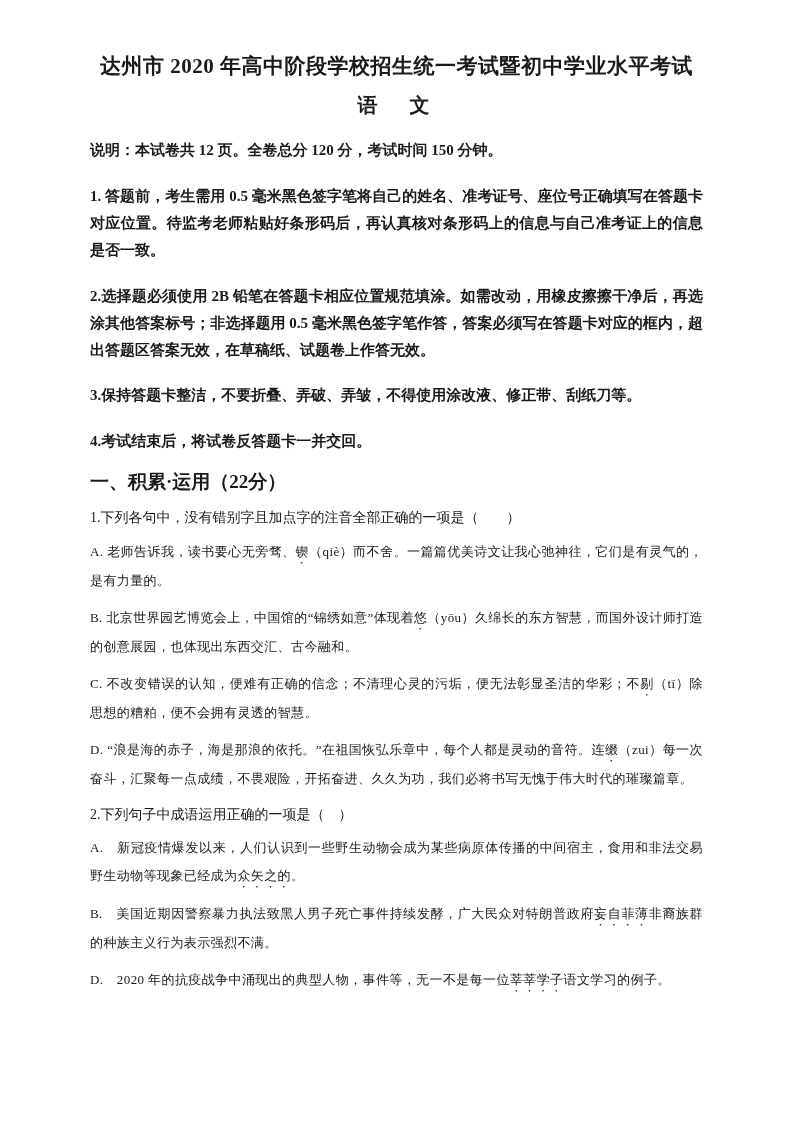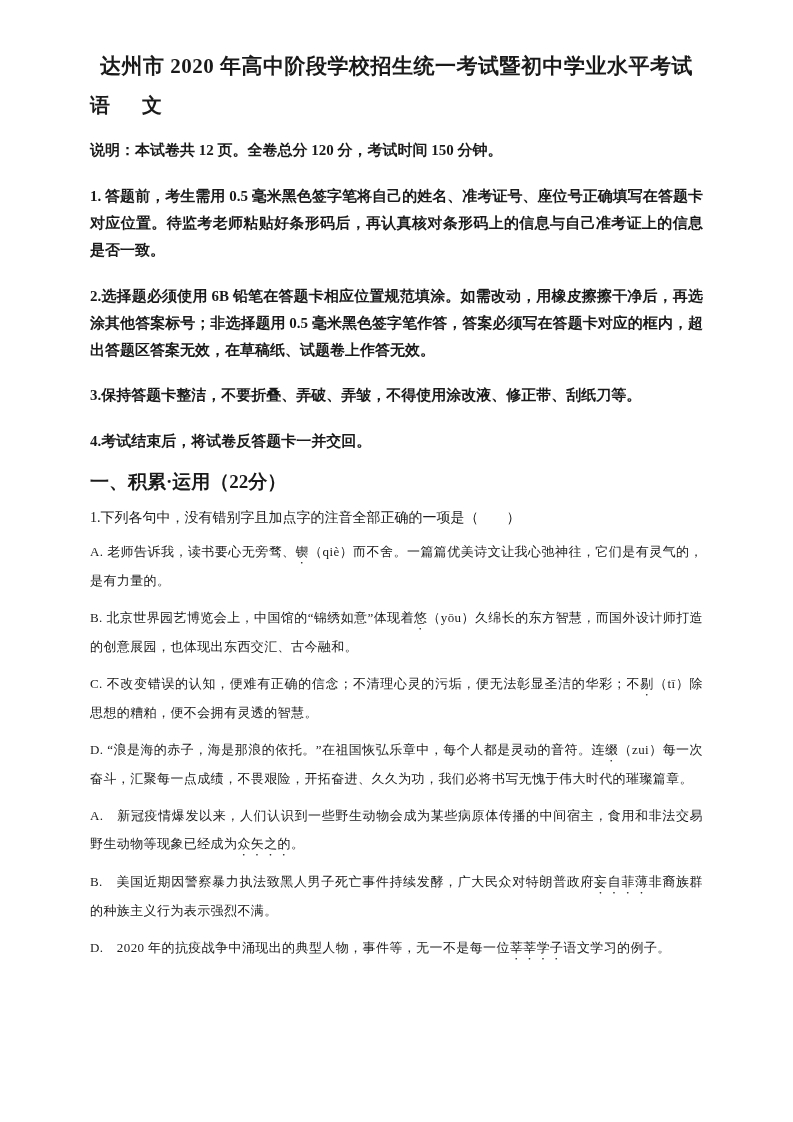--- a/index.html
+++ b/index.html
@@ -21,20 +21,21 @@
     font-size: 21px;
     font-weight: bold;
     text-align: center;
     margin: 0 0 10px 0;
     line-height: 1.4;
     letter-spacing: 0.5px;
   }
   .subject {
     font-size: 20px;
     font-weight: bold;
+    text-align: center;
     margin: 0 0 14px 0;
     line-height: 1.4;
     letter-spacing: 6px;
   }
   .para {
     font-size: 15px;
     line-height: 1.82;
     margin: 18px 0 4px 0;
     text-align: justify;
   }
@@ -71,29 +72,30 @@
 <body>
 
 <div class="page">
 
   <h1 class="title">达州市 2020 年高中阶段学校招生统一考试暨初中学业水平考试</h1>
   <h2 class="subject">语　文</h2>
 
   <p class="para bold">说明：本试卷共 12 页。全卷总分 120 分，考试时间 150 分钟。</p>
 
   <p class="para bold tip">1. 答题前，考生需用 0.5 毫米黑色签字笔将自己的姓名、准考证号、座位号正确填写在答题卡对应位置。待监考老师粘贴好条形码后，再认真核对条形码上的信息与自己准考证上的信息是否一致。</p>
-  <p class="para bold tip">2.选择题必须使用 6B 铅笔在答题卡相应位置规范填涂。如需改动，用橡皮擦擦干净后，再选涂其他答案标号；非选择题用 0.5 毫米黑色签字笔作答，答案必须写在答题卡对应的框内，超出答题区答案无效，在草稿纸、试题卷上作答无效。</p>
+  <p class="para bold tip">2.选择题必须使用 2B 铅笔在答题卡相应位置规范填涂。如需改动，用橡皮擦擦干净后，再选涂其他答案标号；非选择题用 0.5 毫米黑色签字笔作答，答案必须写在答题卡对应的框内，超出答题区答案无效，在草稿纸、试题卷上作答无效。</p>
   <p class="para bold tip">3.保持答题卡整洁，不要折叠、弄破、弄皱，不得使用涂改液、修正带、刮纸刀等。</p>
   <p class="para bold tip">4.考试结束后，将试卷反答题卡一并交回。</p>
 
   <h3 class="section-heading">一、积累·运用（22分）</h3>
 
   <p class="stem">1.下列各句中，没有错别字且加点字的注音全部正确的一项是（　　）</p>
   <p class="option"><span>A. 老师告诉我，读书要心无旁骛、</span><span class="dot">锲</span><span>（qiè）而不舍。一篇篇优美诗文让我心弛神往，它们是有灵气的，是有力量的。</span></p>
   <p class="option"><span>B. 北京世界园艺博览会上，中国馆的“锦绣如意”体现着</span><span class="dot">悠</span><span>（yōu）久绵长的东方智慧，而国外设计师打造的创意展园，也体现出东西交汇、古今融和。</span></p>
   <p class="option"><span>C. 不改变错误的认知，便难有正确的信念；不清理心灵的污垢，便无法彰显圣洁的华彩；不</span><span class="dot">剔</span><span>（tī）除思想的糟粕，便不会拥有灵透的智慧。</span></p>
   <p class="option"><span>D. “浪是海的赤子，海是那浪的依托。”在祖国恢弘乐章中，每个人都是灵动的音符。连</span><span class="dot">缀</span><span>（zui）每一次奋斗，汇聚每一点成绩，不畏艰险，开拓奋进、久久为功，我们必将书写无愧于伟大时代的璀璨篇章。</span></p>
 
+  <p class="stem">2.下列句子中成语运用正确的一项是（　）</p>
   <p class="option"><span>A.　新冠疫情爆发以来，人们认识到一些野生动物会成为某些病原体传播的中间宿主，食用和非法交易野生动物等现象已经成为</span><span class="dot">众矢之的</span><span>。</span></p>
   <p class="option"><span>B.　美国近期因警察暴力执法致黑人男子死亡事件持续发酵，广大民众对特朗普政府</span><span class="dot">妄自菲薄</span><span>非裔族群的种族主义行为表示强烈不满。</span></p>
   <p class="option"><span>D.　2020 年的抗疫战争中涌现出的典型人物，事件等，无一不是每一位</span><span class="dot">莘莘学子</span><span>语文学习的例子。</span></p>
 
 </div>
 
 </body></html>

